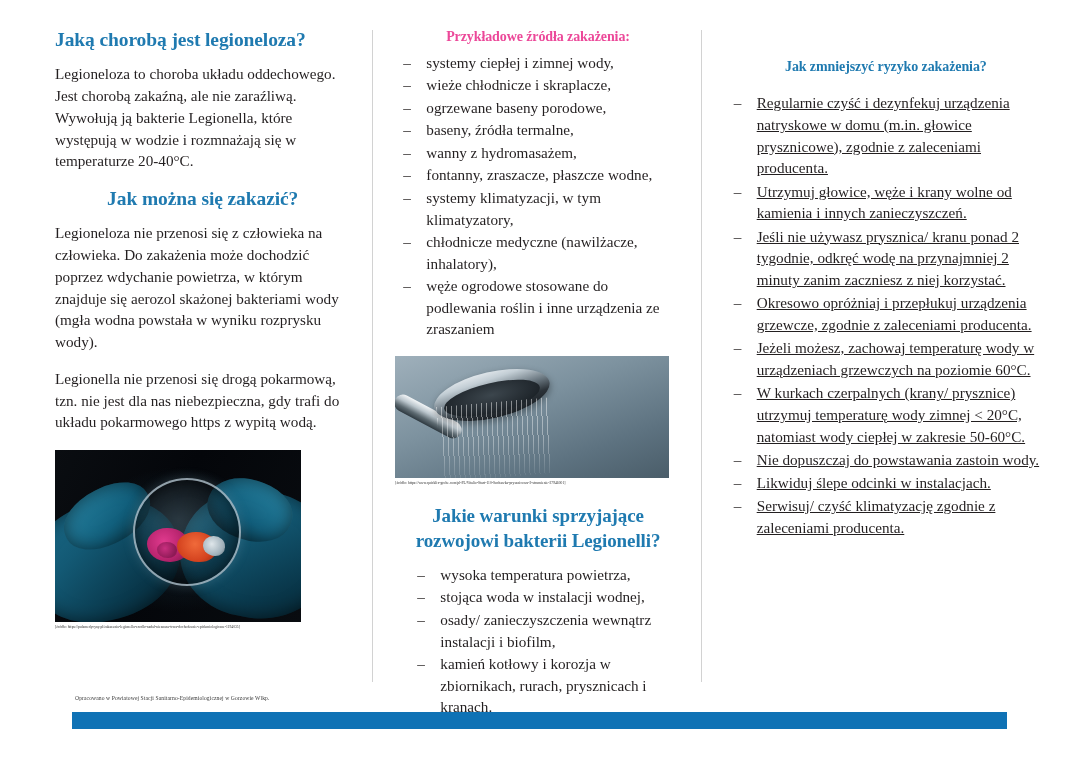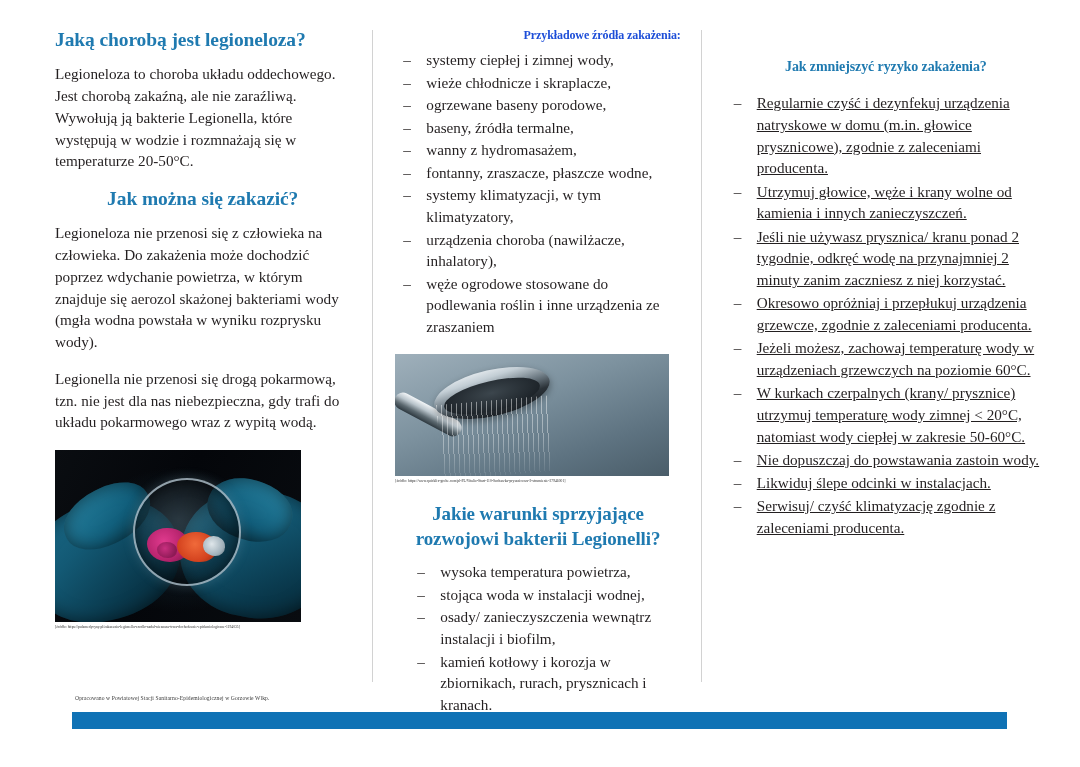--- a/index.html
+++ b/index.html
@@ -45,24 +45,24 @@
     margin:0 0 11px 0;
     font-size:19.5px;
     line-height:1.25;
     font-weight:700;
     color:#1f7ab0;
     text-align:center;
     letter-spacing:-0.1px;
   }
   h2.head-left{text-align:left;}
   h2.head-mid-top{
-    text-align:right;
-    font-size:12px;
+    text-align:center;
+    font-size:14px;
     margin-bottom:6px;
-    color:#1d4ed8;
+    color:#ec4899;
   }
   h2.head-big{
     font-size:19px;
     line-height:1.3;
     margin:18px 0 10px 0;
   }
   h2.head-right{
     font-size:14px;
     line-height:1.3;
     margin:30px 0 16px 0;
@@ -243,27 +243,27 @@
 <body>
 
 <div class="page">
 
   <div class="cols">
 
     <div class="col col-left">
 
       <h2 class="head head-left">Jaką chorobą jest legioneloza?</h2>
 
-      <p class="body">Legioneloza to choroba układu oddechowego. Jest chorobą zakaźną, ale nie zaraźliwą. Wywołują ją bakterie Legionella, które występują w wodzie i rozmnażają się w temperaturze 20-50°C.</p>
+      <p class="body">Legioneloza to choroba układu oddechowego. Jest chorobą zakaźną, ale nie zaraźliwą. Wywołują ją bakterie Legionella, które występują w wodzie i rozmnażają się w temperaturze 20-40°C.</p>
 
       <h2 class="head">Jak można się zakazić?</h2>
 
       <p class="body">Legioneloza nie przenosi się z człowieka na człowieka. Do zakażenia może dochodzić poprzez wdychanie powietrza, w którym znajduje się aerozol skażonej bakteriami wody (mgła wodna powstała w wyniku rozprysku wody).</p>
 
-      <p class="body">Legionella nie przenosi się drogą pokarmową, tzn. nie jest dla nas niebezpieczna, gdy trafi do układu pokarmowego wraz z wypitą wodą.</p>
+      <p class="body">Legionella nie przenosi się drogą pokarmową, tzn. nie jest dla nas niebezpieczna, gdy trafi do układu pokarmowego https z wypitą wodą.</p>
 
       <figure class="fig-petri">
         <div class="photo-petri">
           <div class="glove glove-l"></div>
           <div class="glove glove-r"></div>
           <div class="glove glove-l2"></div>
           <div class="glove glove-r2"></div>
           <div class="dish"></div>
           <div class="colony colony-a"></div>
           <div class="colony colony-b"></div>
@@ -281,21 +281,21 @@
       <h2 class="head head-mid-top">Przykładowe źródła zakażenia:</h2>
 
       <ul class="dash">
         <li>systemy ciepłej i zimnej wody,</li>
         <li>wieże chłodnicze i skraplacze,</li>
         <li>ogrzewane baseny porodowe,</li>
         <li>baseny, źródła termalne,</li>
         <li>wanny z hydromasażem,</li>
         <li>fontanny, zraszacze, płaszcze wodne,</li>
         <li>systemy klimatyzacji, w tym klimatyzatory,</li>
-        <li>urządzenia choroba (nawilżacze, inhalatory),</li>
+        <li>chłodnicze medyczne (nawilżacze, inhalatory),</li>
         <li>węże ogrodowe stosowane do podlewania roślin i inne urządzenia ze zraszaniem</li>
       </ul>
 
       <figure class="fig-shower">
         <div class="photo-shower">
           <div class="shower-handle"></div>
           <div class="shower-head"></div>
           <div class="shower-face"></div>
           <div class="water"></div>
         </div>

